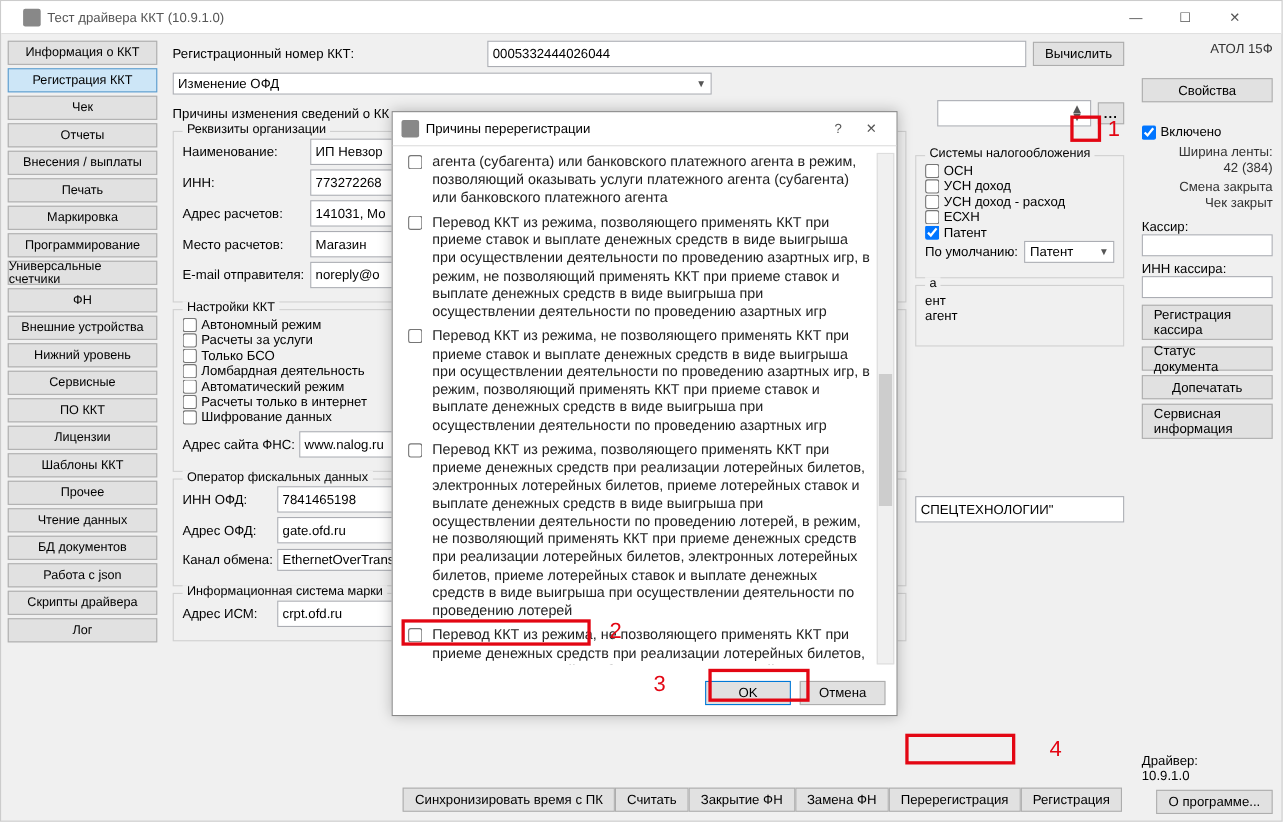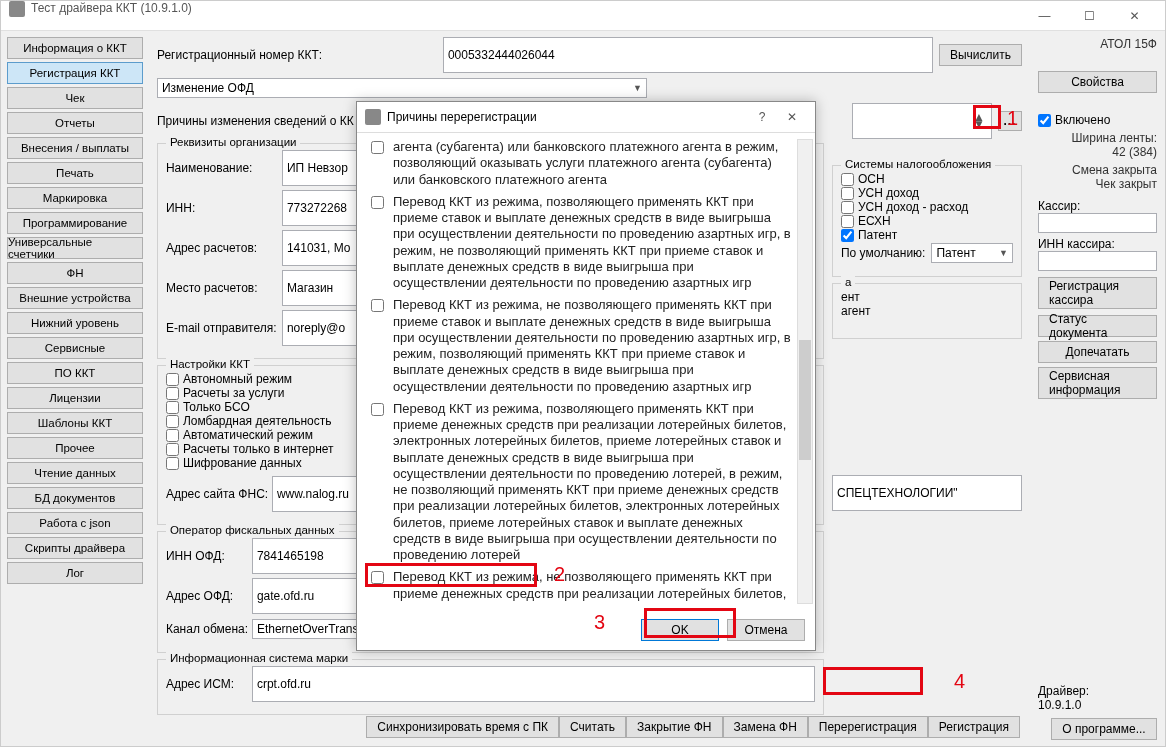--- a/index.html
+++ b/index.html
@@ -1,31 +1,31 @@
 <!DOCTYPE html>
 <html><head>
 <meta charset="utf-8">
 <style>
 * { box-sizing: border-box; font-family: "Segoe UI", Tahoma, sans-serif; font-size: 12px; }
 body { margin: 0; background: #fff; user-select: none; }
 .window { width: 1166px; height: 747px; background: #f0f0f0; position: relative; overflow: hidden; border: 1px solid #ccc;}
-.titlebar { height: 30px; display: flex; align-items: flex-start; padding: 0 8px; background: #fff; border-bottom: 1px solid #e0e0e0; }
+.titlebar { height: 30px; display: flex; align-items: center; padding: 0 20px; background: #fff; border-bottom: 1px solid #e0e0e0; }
 .titlebar .icon { width: 16px; height: 16px; background: #888; border-radius: 2px; margin-right: 6px; }
 .titlebar .title { flex: 1; color: #555; }
 .winbtns { display: flex; }
 .winbtn { width: 45px; height: 30px; display: flex; align-items: center; justify-content: center; color: #555; }
 .content { display: flex; height: calc(100% - 30px); }
 .left-panel { width: 165px; padding: 6px; display: flex; flex-direction: column; gap: 3px; }
 .left-panel .tab-btn { height: 22px; border: 1px solid #adadad; background: #e1e1e1; display: flex; align-items: center; justify-content: center; font-size: 11.5px; }
 .left-panel .tab-btn.active { background: #cde6f7; border-color: #5c9ccc; }
 .main-panel { flex: 1; padding: 6px 8px; position: relative; }
 .right-panel { width: 150px; padding: 6px 8px; display:flex; flex-direction:column; }
 .row { display: flex; align-items: center; margin-bottom: 4px; gap: 6px; min-height: 22px; }
 .row label { white-space: nowrap; }
-.txt { height: 36px; border: 1px solid #abadb3; background: #fff; padding: 0 4px; display:flex; align-items:center; overflow:hidden; }
+.txt { height: 24px; border: 1px solid #abadb3; background: #fff; padding: 0 4px; display:flex; align-items:center; overflow:hidden; }
 .btn { height: 22px; border: 1px solid #adadad; background: #e1e1e1; padding: 0 10px; display: inline-flex; align-items: center; justify-content: center; }
 .combo { height: 20px; border: 1px solid #abadb3; background: #fff; padding: 0 4px; display: flex; align-items:center; justify-content:space-between; }
 .combo .arrow { font-size: 9px; color:#555; }
 .fieldset { border: 1px solid #d0d0d0; padding: 6px 8px 8px 8px; margin-bottom: 6px; position: relative; }
 .fieldset .legend { position: absolute; top: -8px; left: 8px; background: #f0f0f0; padding: 0 4px; font-size: 11.5px; }
 .chk { display: flex; align-items: center; gap: 4px; }
 .chk input { margin:0; }
 .bottom-btns { position:absolute; bottom:8px; right:10px; display:flex; gap:0; }
 .redbox { position:absolute; border: 3px solid #e30613; pointer-events:none; }
 .rednum { position:absolute; color:#e30613; font-size: 20px; font-weight:400; font-family: Arial; }

